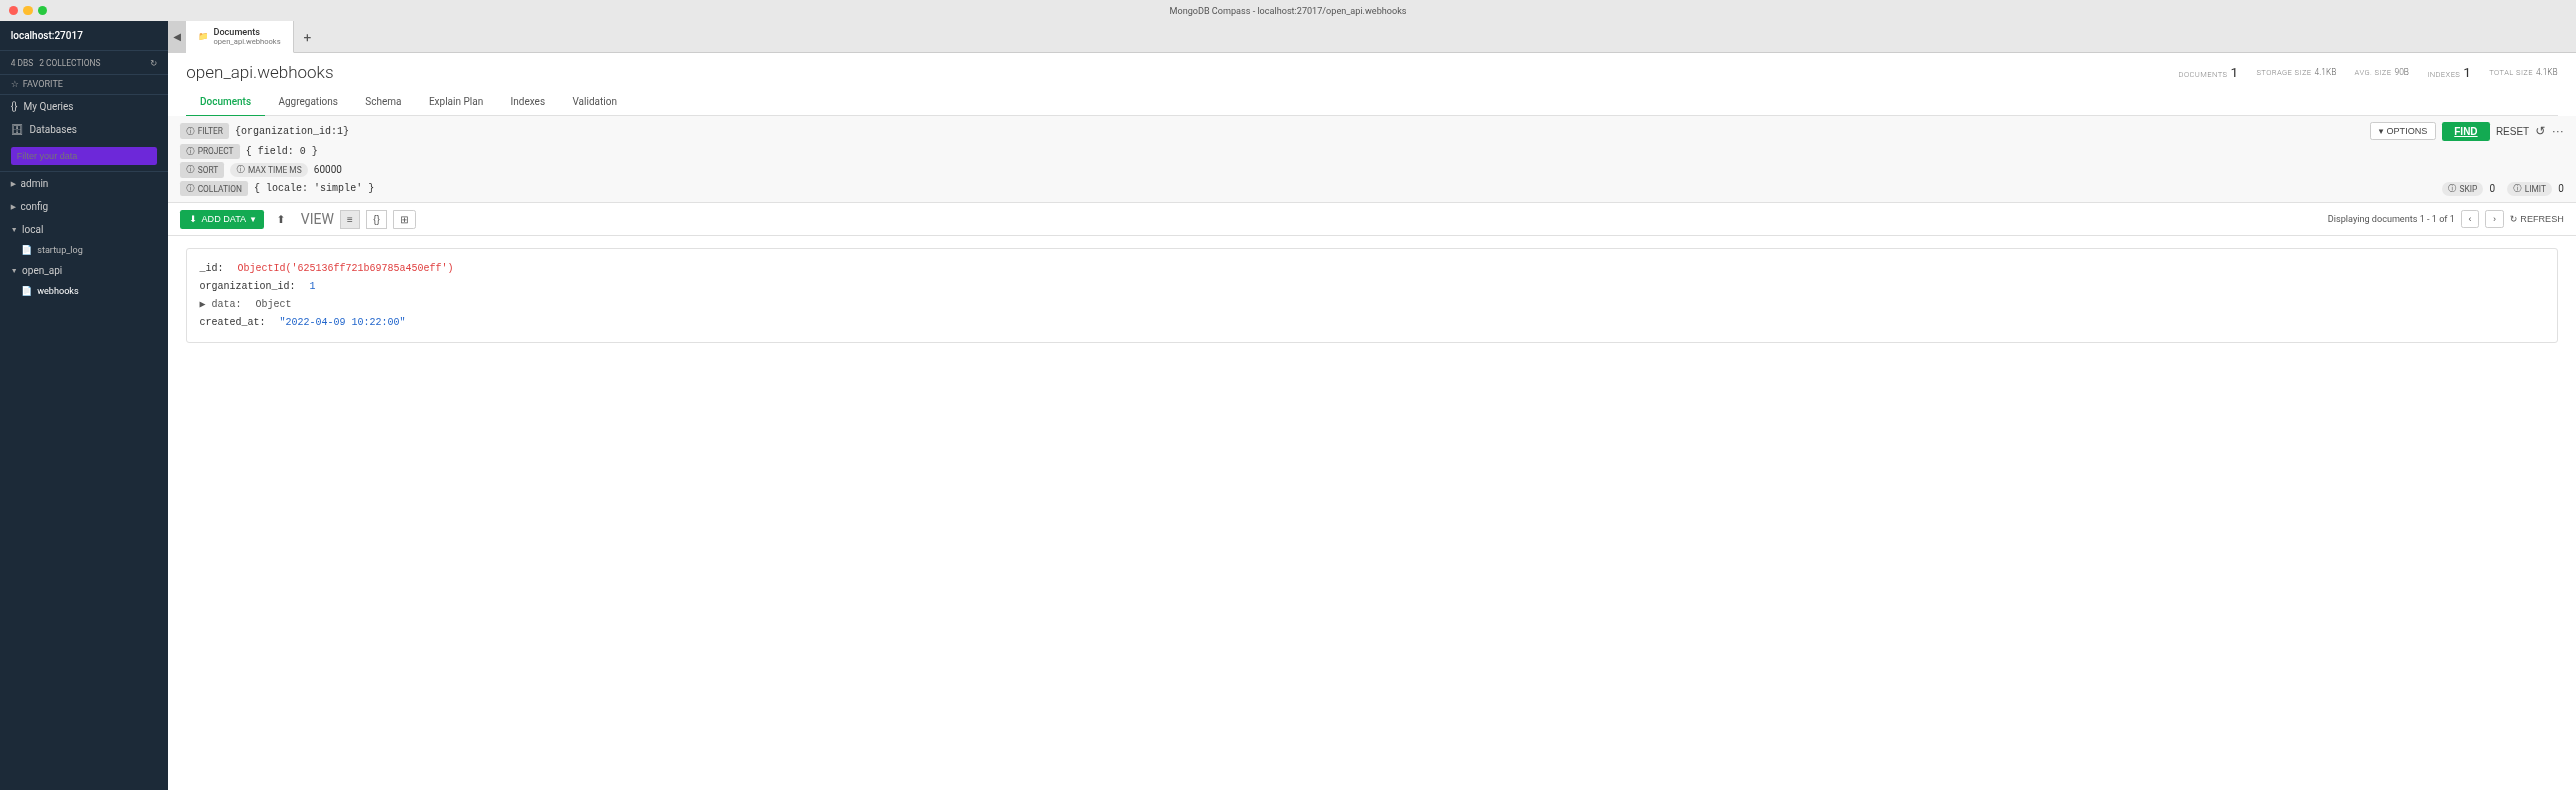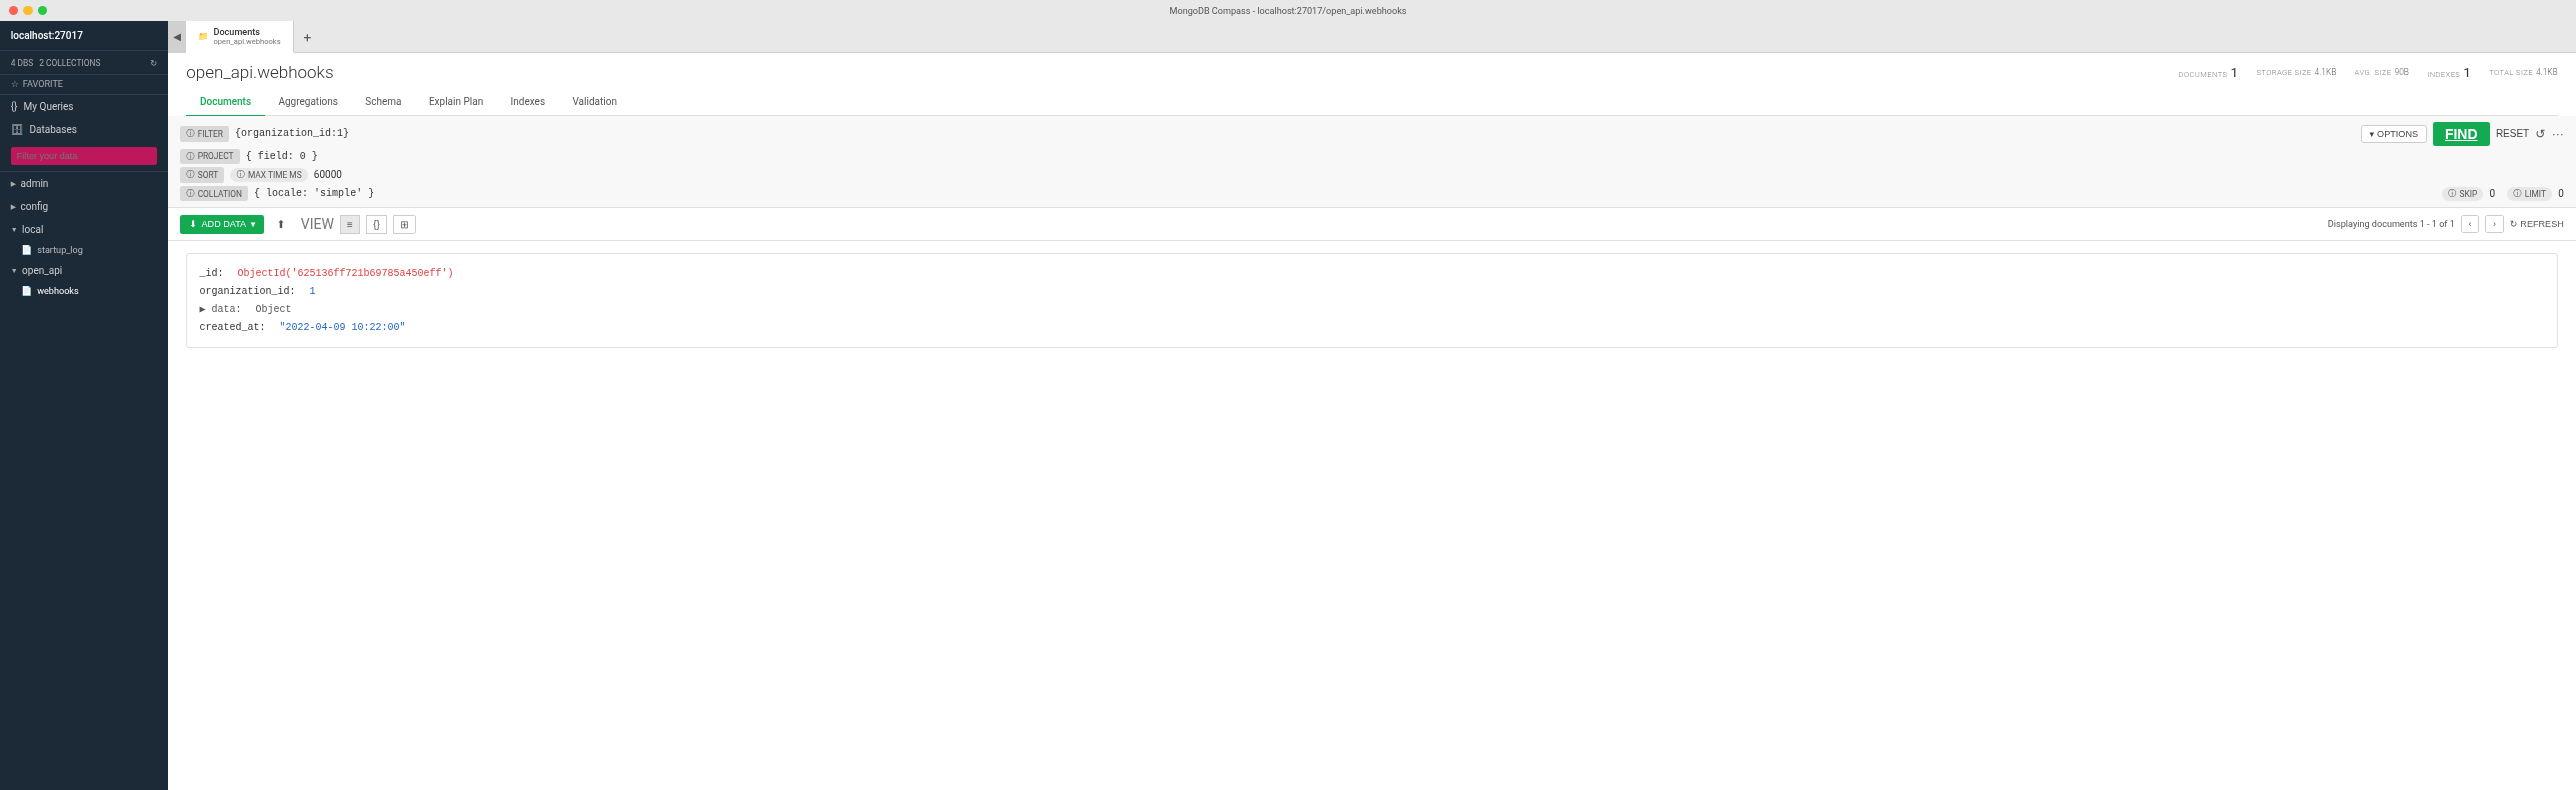--- a/index.html
+++ b/index.html
@@ -88,21 +88,21 @@
       color: #aaa;
       cursor: pointer;
       border-bottom: 0.8px solid #2c3e50;
     }
     .sidebar-search {
       padding: 6.1px 10.7px;
       border-bottom: 0.8px solid #2c3e50;
     }
     .sidebar-search input {
       width: 100%;
-      background: #be185d;
+      background: #6d28d9;
       border: none;
       border-radius: 2.3px;
       padding: 3.8px 6.1px;
       color: #ccc;
       font-size: 9.1px;
       outline: none;
     }
     .sidebar-nav-item {
       padding: 6.1px 10.7px;
       cursor: pointer;
@@ -311,21 +311,21 @@
       align-items: center;
       gap: 3px;
       color: #444;
     }
     .find-btn {
       background: #13aa52;
       color: #fff;
       border: none;
       border-radius: 2.3px;
       padding: 3.8px 12.2px;
-      font-size: 14px;
+      font-size: 10px;
       font-weight: 600;
       cursor: pointer;
       text-decoration: underline;
     }
     .reset-btn {
       background: transparent;
       border: none;
       color: #444;
       font-size: 10px;
       cursor: pointer;

